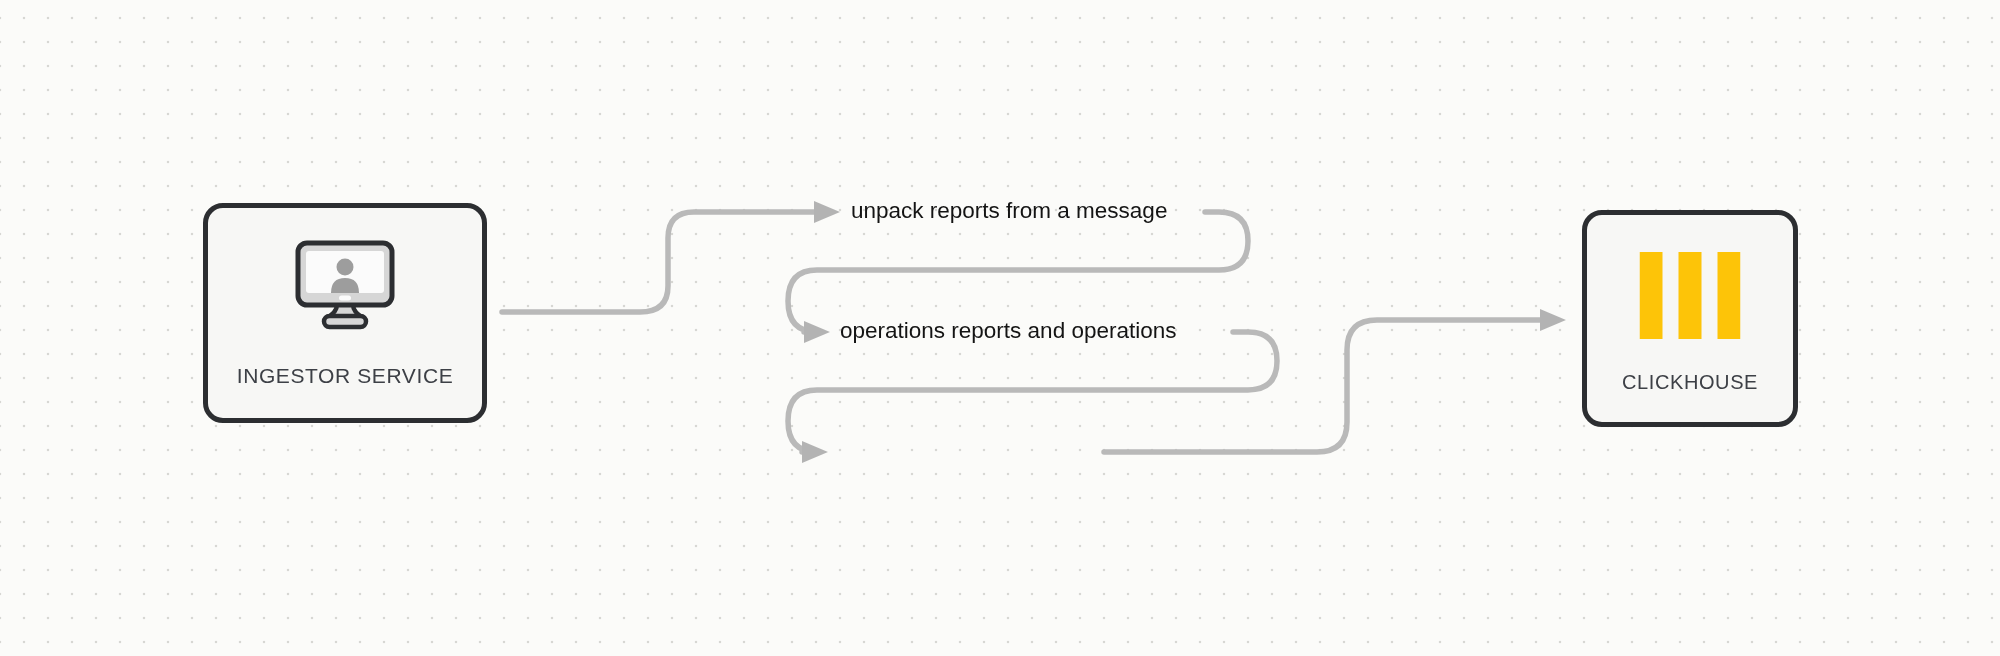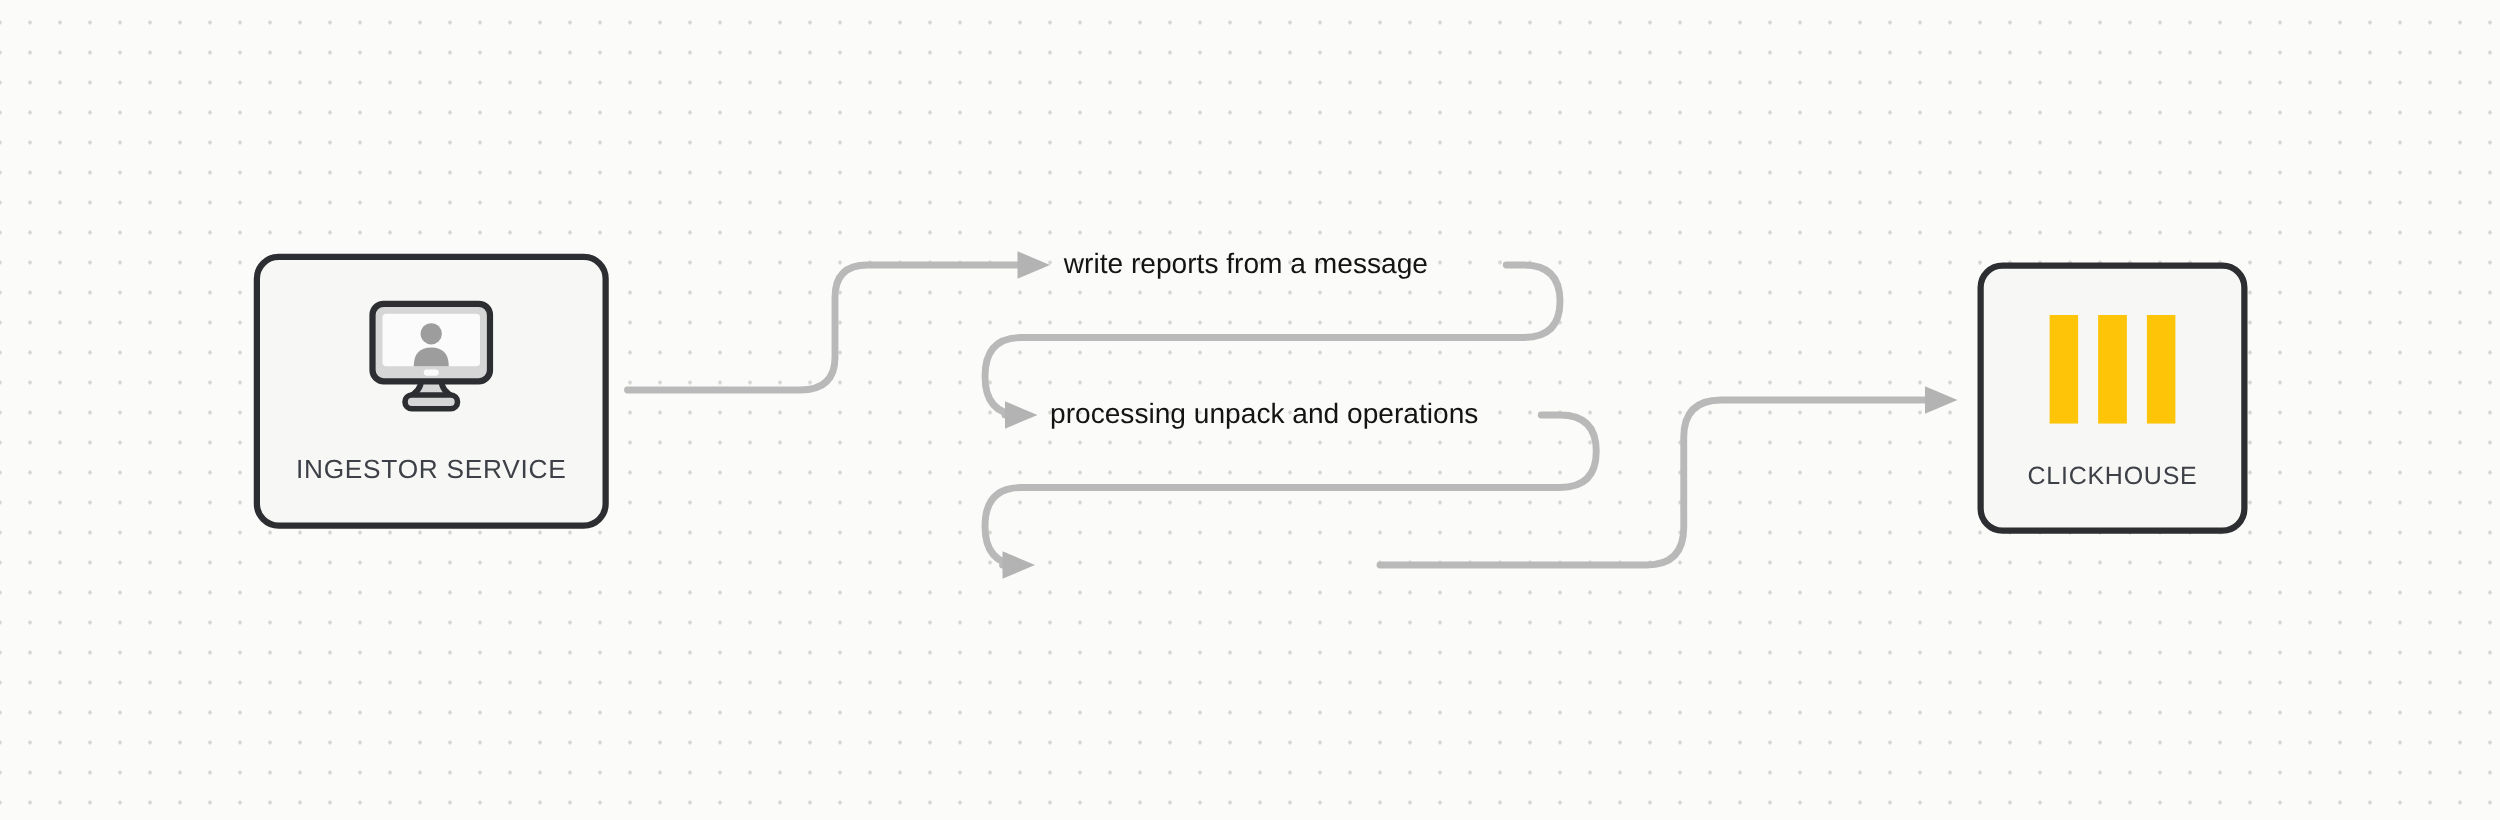--- a/index.html
+++ b/index.html
@@ -112,16 +112,16 @@
       <rect x="11" y="11" width="78" height="42" rx="3" fill="#fbfbfb"></rect>
 
       <circle cx="50" cy="27" r="8.5" fill="#9d9d9d"></circle>
       <path d="M36 53 Q36 38 50 38 Q64 38 64 53 Z" fill="#9d9d9d"></path>
 
       <rect x="44" y="55.5" width="12" height="5" rx="2.5" fill="#fbfbfb"></rect>
     </svg>
     <div class="node-label">INGESTOR SERVICE</div>
   </div>
 
-  <div class="step-label step-1">write reports from a message</div>
-  <div class="step-label step-2">processing unpack and operations</div>
+  <div class="step-label step-1">unpack reports from a message</div>
+  <div class="step-label step-2">operations reports and operations</div>
 
 </div>
 
 </body></html>

